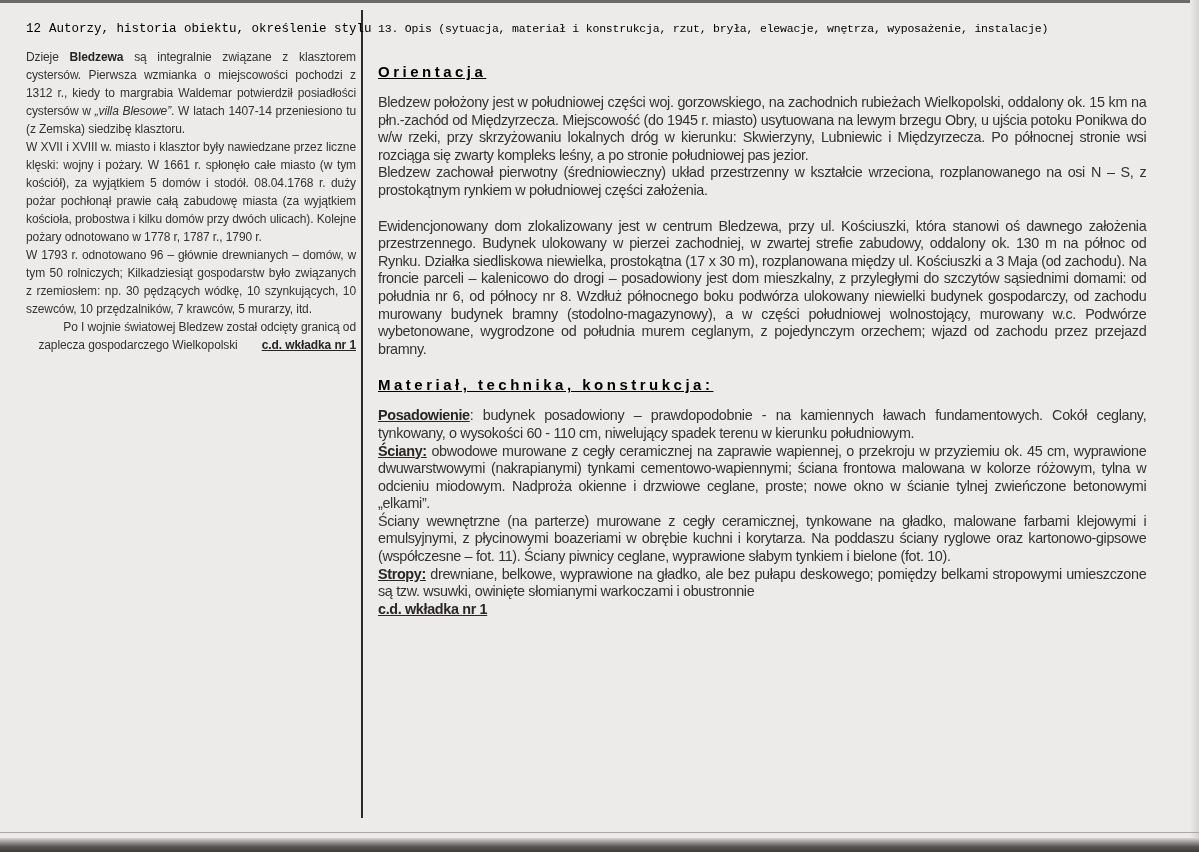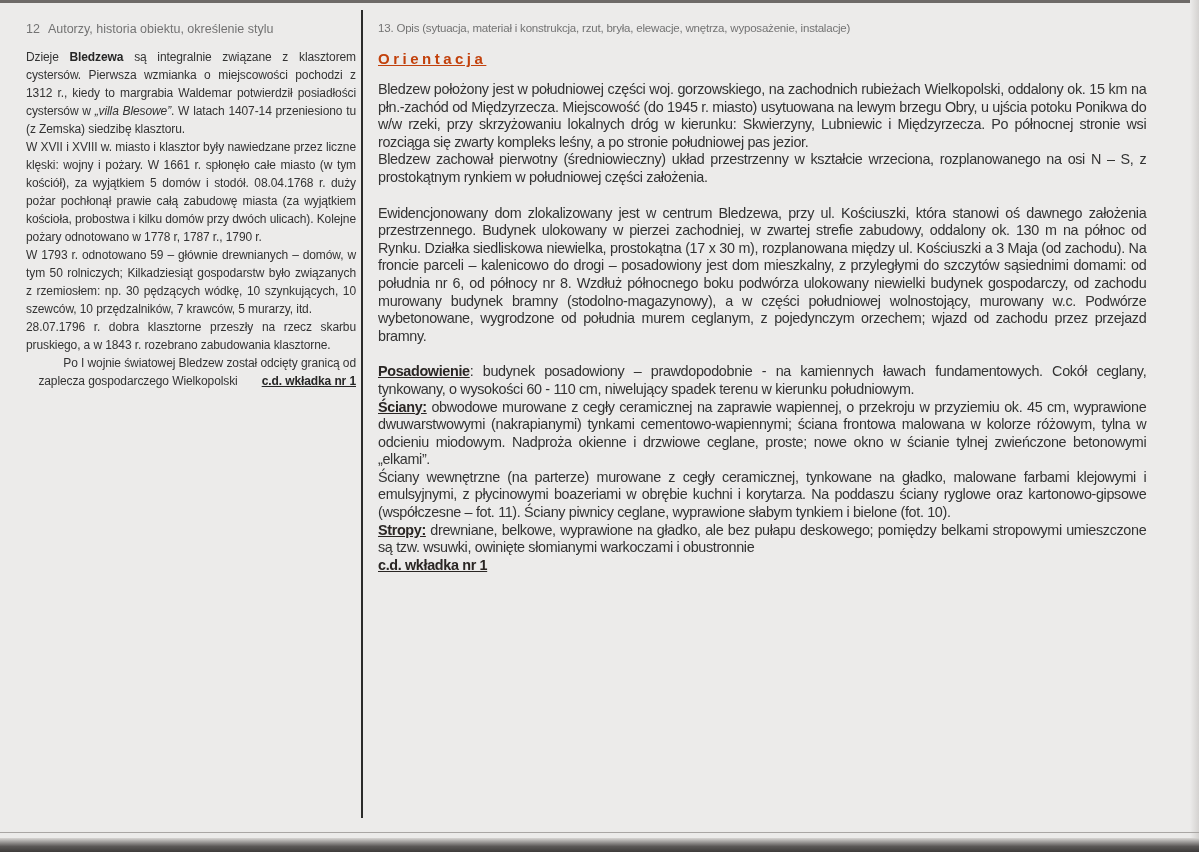--- a/index.html
+++ b/index.html
@@ -15,38 +15,38 @@
     background:linear-gradient(#d8d6d4,#5b5857 60%,#3d3b3a); }
   .bottom-rule { position:absolute; left:0; top:832px; width:1199px; height:1px; background:#a9a6a4; }
   .right-edge { position:absolute; left:1190px; top:0; width:9px; height:852px;
     background:linear-gradient(90deg,#ecebea,#d4d2d0); }
   .divider { position:absolute; left:361px; top:10px; width:2px; height:808px; background:#2b2b2b; }
 
   .col-left { position:absolute; left:26px; top:22px; width:330px; }
   .col-right { position:absolute; left:378px; top:22px; width:780px; }
 
   .col-header {
-    font-family:Liberation Sans, sans-serif; font-size:12.5px; color:#737373;
+    font-family:Liberation Mono, monospace; font-size:12.5px; color:#000000;
     margin-bottom:12px; white-space:nowrap;
   }
   .col-header .num { margin-right:8px; }
-  .col-right .col-header { font-size:11.5px; letter-spacing:-0.2px; margin-bottom:16px; }
+  .col-right .col-header { font-size:11.5px; letter-spacing:-0.2px; margin-bottom:28px; }
 
   .history {
     font-size:12px; line-height:18px; text-align:justify; color:#333;
     letter-spacing:-0.1px;
   }
   .history p { margin:0; }
   .history b { font-weight:bold; color:#262626; }
   .history i { font-style:italic; }
   .history .cont { font-weight:bold; text-decoration:underline; margin-left:24px; color:#262626; }
 
   .section-title {
     font-size:15px; font-weight:bold; text-decoration:underline;
-    letter-spacing:3.5px; color:#c2410c; margin:0 0 14px 0;
+    letter-spacing:3.5px; color:#000000; margin:0 0 14px 0;
   }
   .body-text {
     font-family:"Liberation Sans", sans-serif; font-size:14.6px; line-height:17.6px;
     text-align:justify; color:#333; letter-spacing:-0.35px;
     transform:scaleX(0.985); transform-origin:left top;
   }
   .body-text p { margin:0; }
   .block { margin-bottom:18px; }
   .lbl { font-weight:bold; text-decoration:underline; color:#2a2624; }
   .cont-r { font-weight:bold; text-decoration:underline; color:#2a2624; }
@@ -60,22 +60,21 @@
 <div class="bottom-edge"></div>
 <div class="divider"></div>
 
 <div class="col-left">
   <div class="col-header">
     <span class="num">12</span><span>Autorzy, historia obiektu, określenie stylu</span>
   </div>
   <div class="history">
     <p><span>Dzieje </span><b>Bledzewa</b><span> są integralnie związane z klasztorem cystersów. Pierwsza wzmianka o miejscowości pochodzi z 1312 r., kiedy to margrabia Waldemar potwierdził posiadłości cystersów w </span><i>„villa Blesowe”</i><span>. W latach 1407-14 przeniesiono tu (z Zemska) siedzibę klasztoru.</span></p>
     <p>W XVII i XVIII w. miasto i klasztor były nawiedzane przez liczne klęski: wojny i pożary. W 1661 r. spłonęło całe miasto (w tym kościół), za wyjątkiem 5 domów i stodół. 08.04.1768 r. duży pożar pochłonął prawie całą zabudowę miasta (za wyjątkiem kościoła, probostwa i kilku domów przy dwóch ulicach). Kolejne pożary odnotowano w 1778 r, 1787 r., 1790 r.</p>
-    <p>W 1793 r. odnotowano 59 – głównie drewnianych – domów, w tym 50 rolniczych; Kilkadziesiąt gospodarstw było związanych z rzemiosłem: np. 30 pędzących wódkę, 10 szynkujących, 10 szewców, 10 przędzalników, 7 krawców, 5 murarzy, itd.</p>
-    <p>28.07.1796 r. dobra klasztorne przeszły na rzecz skarbu pruskiego, a w 1843 r. rozebrano zabudowania klasztorne.</p>
+    <p>W 1793 r. odnotowano 96 – głównie drewnianych – domów, w tym 50 rolniczych; Kilkadziesiąt gospodarstw było związanych z rzemiosłem: np. 30 pędzących wódkę, 10 szynkujących, 10 szewców, 10 przędzalników, 7 krawców, 5 murarzy, itd.</p>
     <p style="text-align:right;"><span>Po I wojnie światowej Bledzew został odcięty granicą od zaplecza gospodarczego Wielkopolski</span><span class="cont">c.d. wkładka nr 1</span></p>
   </div>
 </div>
 
 <div class="col-right">
   <div class="col-header">13. Opis (sytuacja, materiał i konstrukcja, rzut, bryła, elewacje, wnętrza, wyposażenie, instalacje)</div>
 
   <div class="block">
     <div class="section-title">Orientacja</div>
     <div class="body-text">
@@ -84,20 +83,21 @@
     </div>
   </div>
 
   <div class="block">
     <div class="body-text">
       <p>Ewidencjonowany dom zlokalizowany jest w centrum Bledzewa, przy ul. Kościuszki, która stanowi oś dawnego założenia przestrzennego. Budynek ulokowany w pierzei zachodniej, w zwartej strefie zabudowy, oddalony ok. 130 m na północ od Rynku. Działka siedliskowa niewielka, prostokątna (17 x 30 m), rozplanowana między ul. Kościuszki a 3 Maja (od zachodu). Na froncie parceli – kalenicowo do drogi – posadowiony jest dom mieszkalny, z przyległymi do szczytów sąsiednimi domami: od południa nr 6, od północy nr 8. Wzdłuż północnego boku podwórza ulokowany niewielki budynek gospodarczy, od zachodu murowany budynek bramny (stodolno-magazynowy), a w części południowej wolnostojący, murowany w.c. Podwórze wybetonowane, wygrodzone od południa murem ceglanym, z pojedynczym orzechem; wjazd od zachodu przez przejazd bramny.</p>
     </div>
   </div>
 
   <div class="block">
+    <div class="section-title">Materiał, technika, konstrukcja:</div>
     <div class="body-text">
       <p><span class="lbl">Posadowienie</span><span>: budynek posadowiony – prawdopodobnie - na kamiennych ławach fundamentowych. Cokół ceglany, tynkowany, o wysokości 60 - 110 cm, niwelujący spadek terenu w kierunku południowym.</span></p>
       <p><span class="lbl">Ściany:</span><span> obwodowe murowane z cegły ceramicznej na zaprawie wapiennej, o przekroju w przyziemiu ok. 45 cm, wyprawione dwuwarstwowymi (nakrapianymi) tynkami cementowo-wapiennymi; ściana frontowa malowana w kolorze różowym, tylna w odcieniu miodowym. Nadproża okienne i drzwiowe ceglane, proste; nowe okno w ścianie tylnej zwieńczone betonowymi „elkami”.</span></p>
       <p>Ściany wewnętrzne (na parterze) murowane z cegły ceramicznej, tynkowane na gładko, malowane farbami klejowymi i emulsyjnymi, z płycinowymi boazeriami w obrębie kuchni i korytarza. Na poddaszu ściany ryglowe oraz kartonowo-gipsowe (współczesne – fot. 11). Ściany piwnicy ceglane, wyprawione słabym tynkiem i bielone (fot. 10).</p>
       <p><span class="lbl">Stropy:</span><span> drewniane, belkowe, wyprawione na gładko, ale bez pułapu deskowego; pomiędzy belkami stropowymi umieszczone są tzw. wsuwki, owinięte słomianymi warkoczami i obustronnie</span></p>
       <p><span class="cont-r">c.d. wkładka nr 1</span></p>
     </div>
   </div>
 </div>
 

